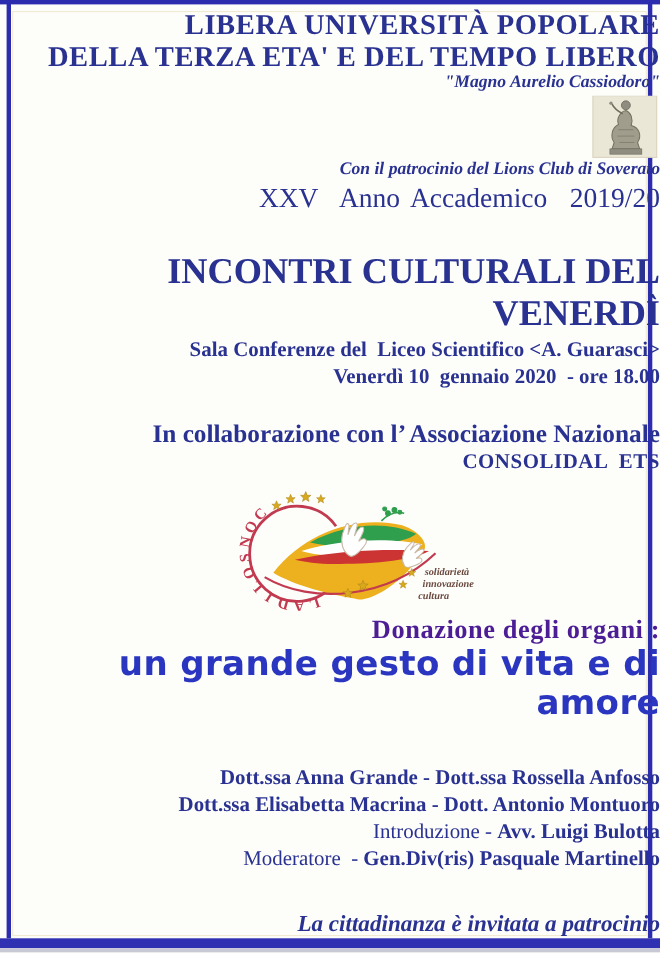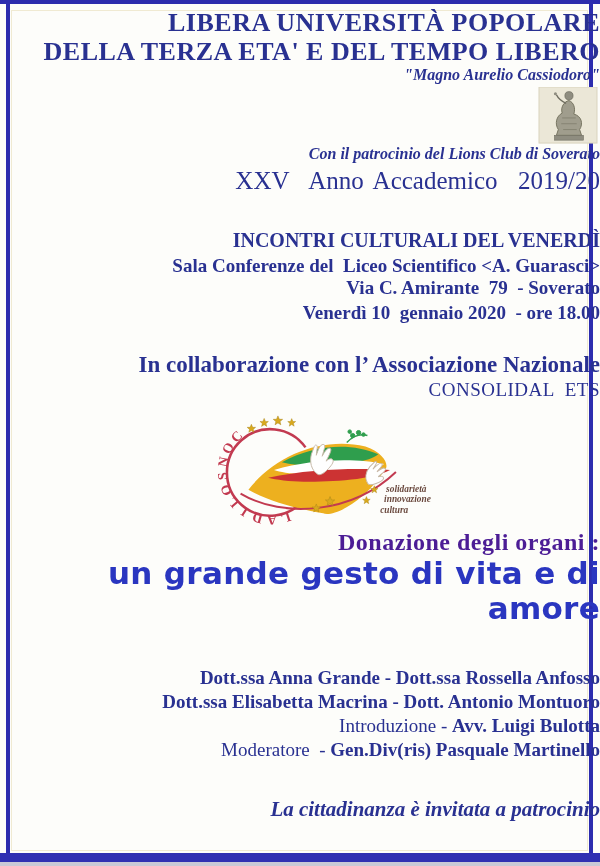--- a/index.html
+++ b/index.html
@@ -25,27 +25,27 @@
 
   .content{position:relative;padding-top:8px;}
 
   .org-line{font-size:26px;font-weight:bold;line-height:1.12;letter-spacing:.5px;}
   .org-subtitle{font-size:16px;font-style:italic;font-weight:bold;line-height:1.15;}
   .emblem-wrap{height:58px;margin-top:2px;}
   .city{font-size:16px;font-weight:bold;letter-spacing:.5px;line-height:1.2;margin-top:2px;}
   .patronage{font-size:16px;font-style:italic;font-weight:bold;line-height:1.15;}
   .academic{font-size:25px;font-weight:normal;line-height:1.15;margin-top:4px;word-spacing:4px;}
 
-  .series-title{font-size:20px;font-weight:bold;line-height:1.15;margin-top:33px;}
+  .series-title{font-size:33px;font-weight:bold;line-height:1.15;margin-top:33px;}
   .event-line{font-size:19px;font-weight:bold;line-height:1.18;}
   .event-line.first{margin-top:3px;}
   .event-line.gap{margin-top:2px;}
 
   .collab1{font-size:23px;font-weight:bold;line-height:1.2;margin-top:27px;}
-  .collab2{font-size:19px;font-weight:normal;line-height:1.2;letter-spacing:.5px;}
+  .collab2{font-size:19px;font-weight:bold;line-height:1.2;letter-spacing:.5px;}
 
   .logo-svg{display:block;margin-left:203px;margin-top:10px;}
 
   .topic1{font-family:Liberation Serif, serif;font-weight:bold;font-size:24px;line-height:1.13;color:#4c1d95;letter-spacing:.5px;}
   .topic2{font-family:"DejaVu Sans", sans-serif;font-weight:bold;font-size:31px;line-height:1.13;color:#2a36c0;letter-spacing:.3px;}
 
   .speakers{margin-top:39px;font-size:19px;line-height:1.28;}
   .speakers .bold{font-weight:bold;}
   .footer-line{font-size:21px;font-weight:bold;font-style:italic;line-height:1.2;margin-top:34px;}
 </style>
@@ -77,21 +77,20 @@
         <path d="M26,32 L40,32 M25,38 L41,38 M27,44 L41,44" stroke="#7a7868" stroke-width="0.7"></path>
         <rect x="18" y="50" width="30" height="5" fill="#8f8d80" stroke="#6f6d60" stroke-width="0.6"></rect>
       </svg>
     </div>
 
     <div class="patronage" data-bind="header.patronage">Con il patrocinio del Lions Club di Soverato</div>
     <div class="academic" data-bind="header.academic_year">XXV  Anno Accademico  2019/20</div>
 
     <div class="series-title" data-bind="event.series_title">INCONTRI CULTURALI DEL VENERDÌ</div>
     <div class="event-line first" data-bind="event.venue">Sala Conferenze del  Liceo Scientifico &lt;A. Guarasci&gt;</div>
-    <div class="event-line" data-bind="event.address">Via C. Amirante  79  - Soverato</div>
     <div class="event-line gap" data-bind="event.date_time">Venerdì 10  gennaio 2020  - ore 18.00</div>
 
     <div class="collab1" data-bind="collaboration.line1">In collaborazione con l’ Associazione Nazionale</div>
     <div class="collab2" data-bind="collaboration.line2">CONSOLIDAL  ETS</div>
 
     <svg class="logo-svg" width="260" height="118" viewBox="0 0 260 120" aria-hidden="true">
 
       <path d="M102,88 A44 44 0 1 1 102,37" fill="none" stroke="#c23a50" stroke-width="2.6"></path>
 
       <g>

